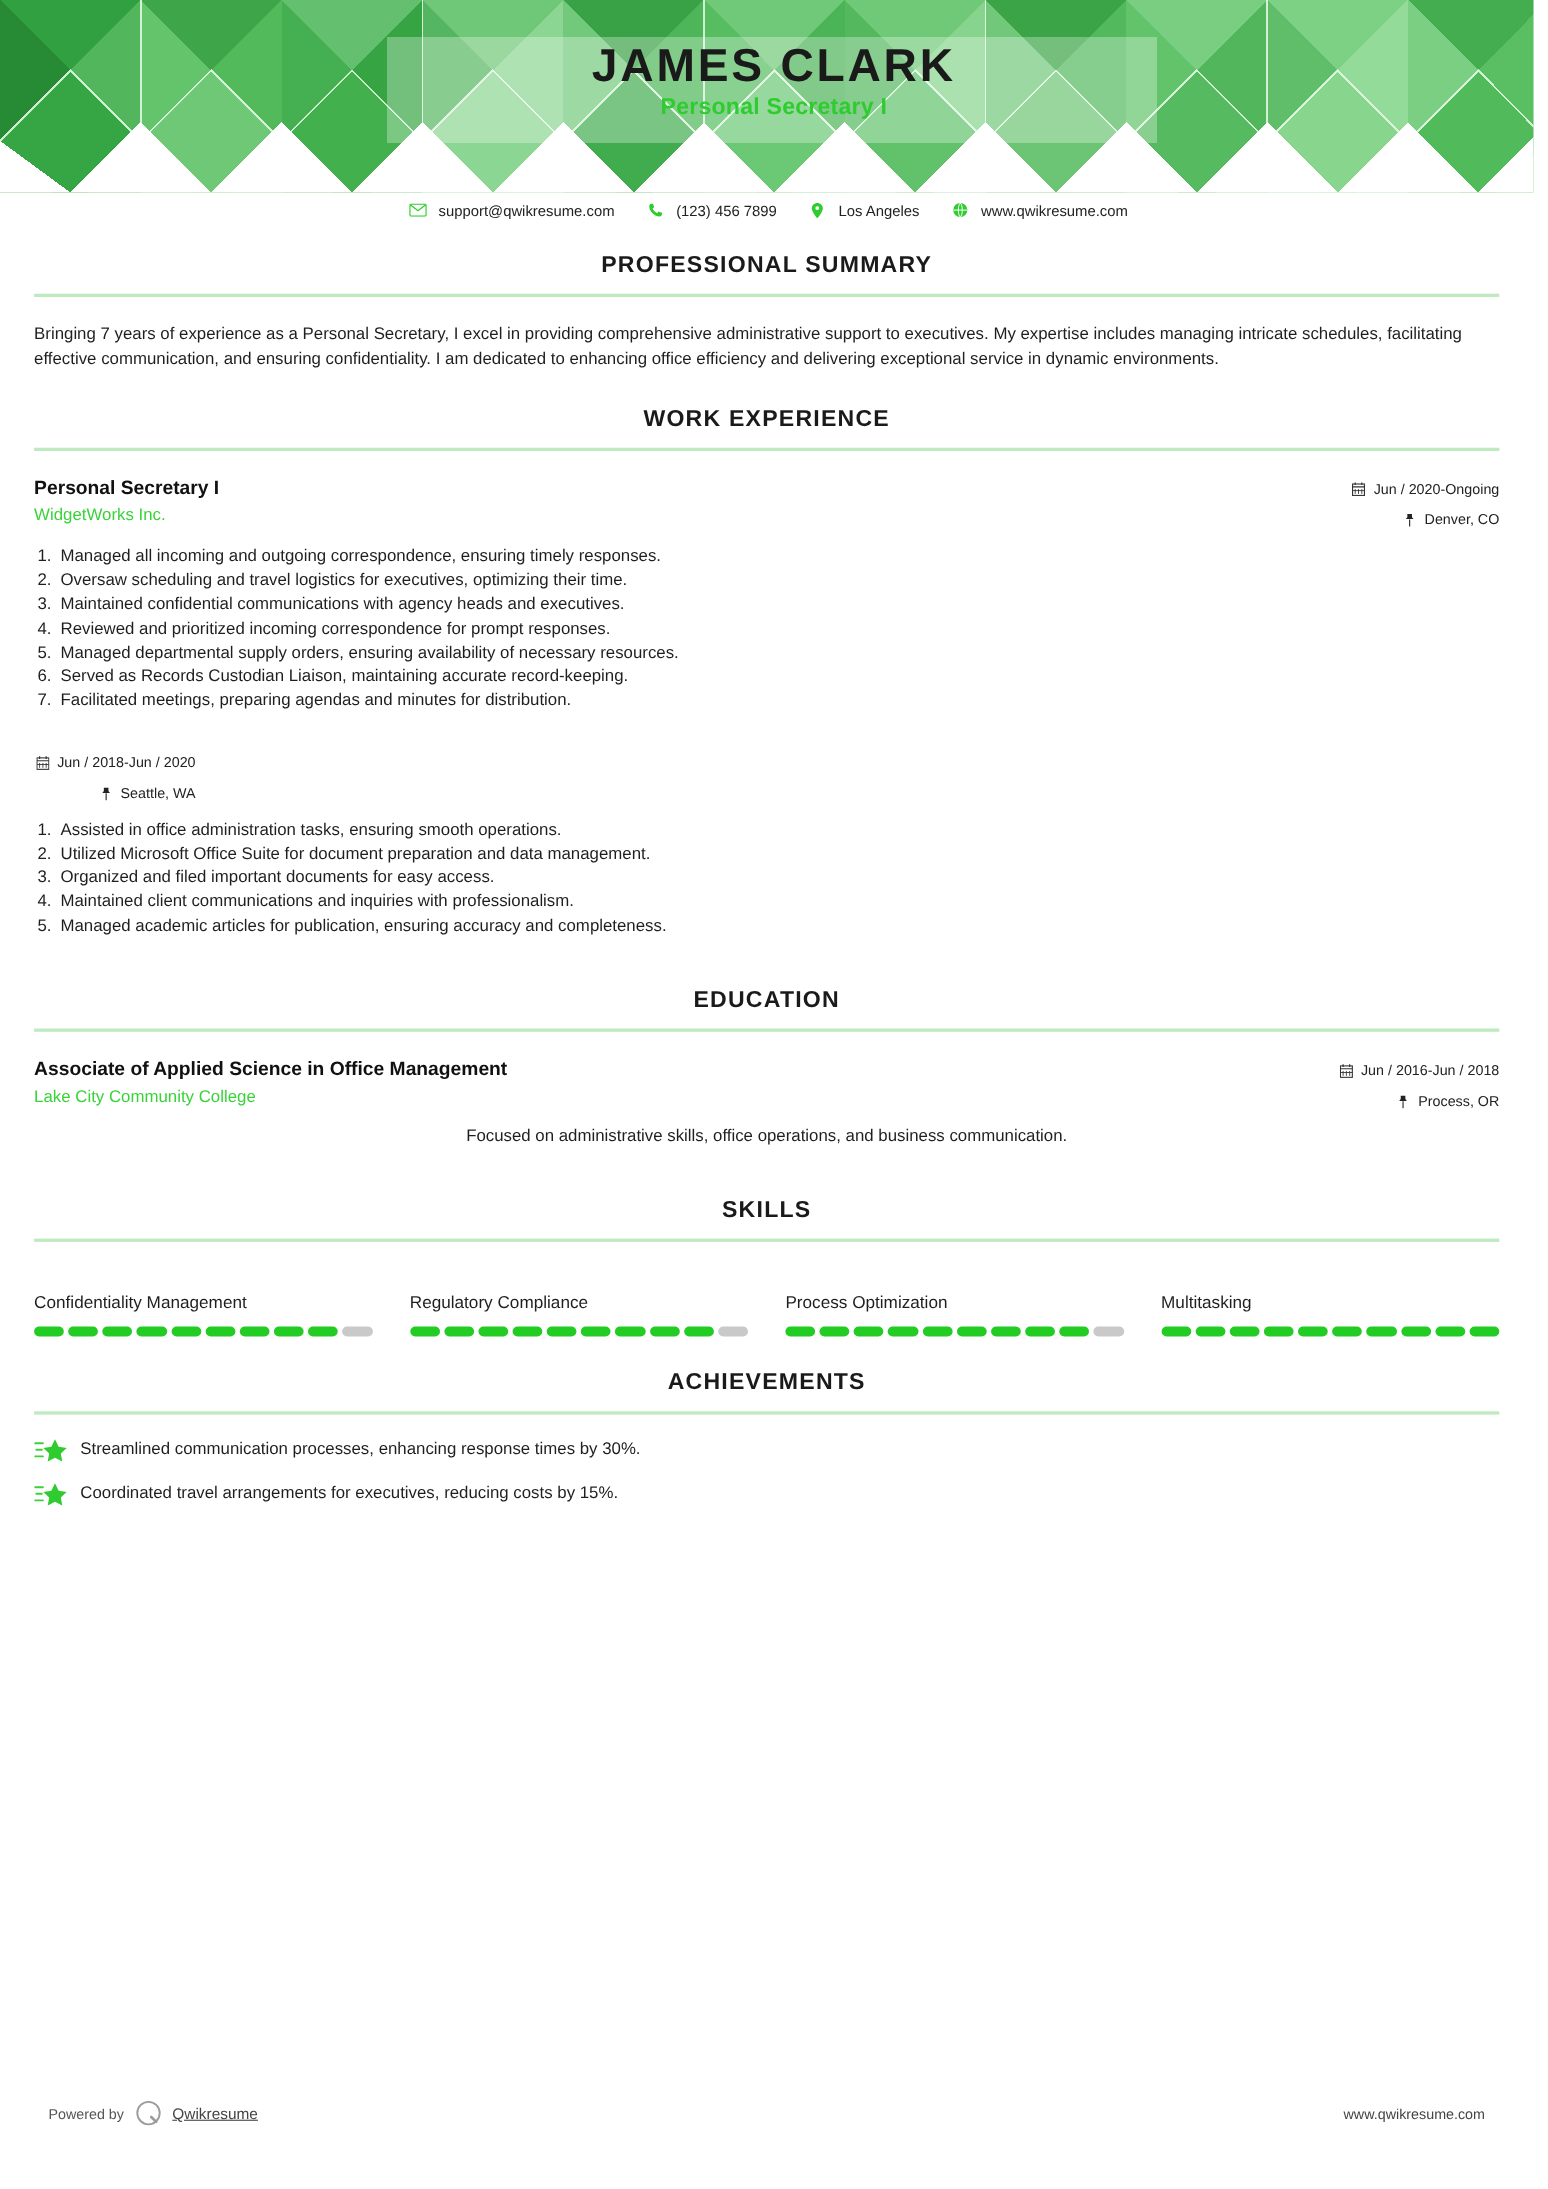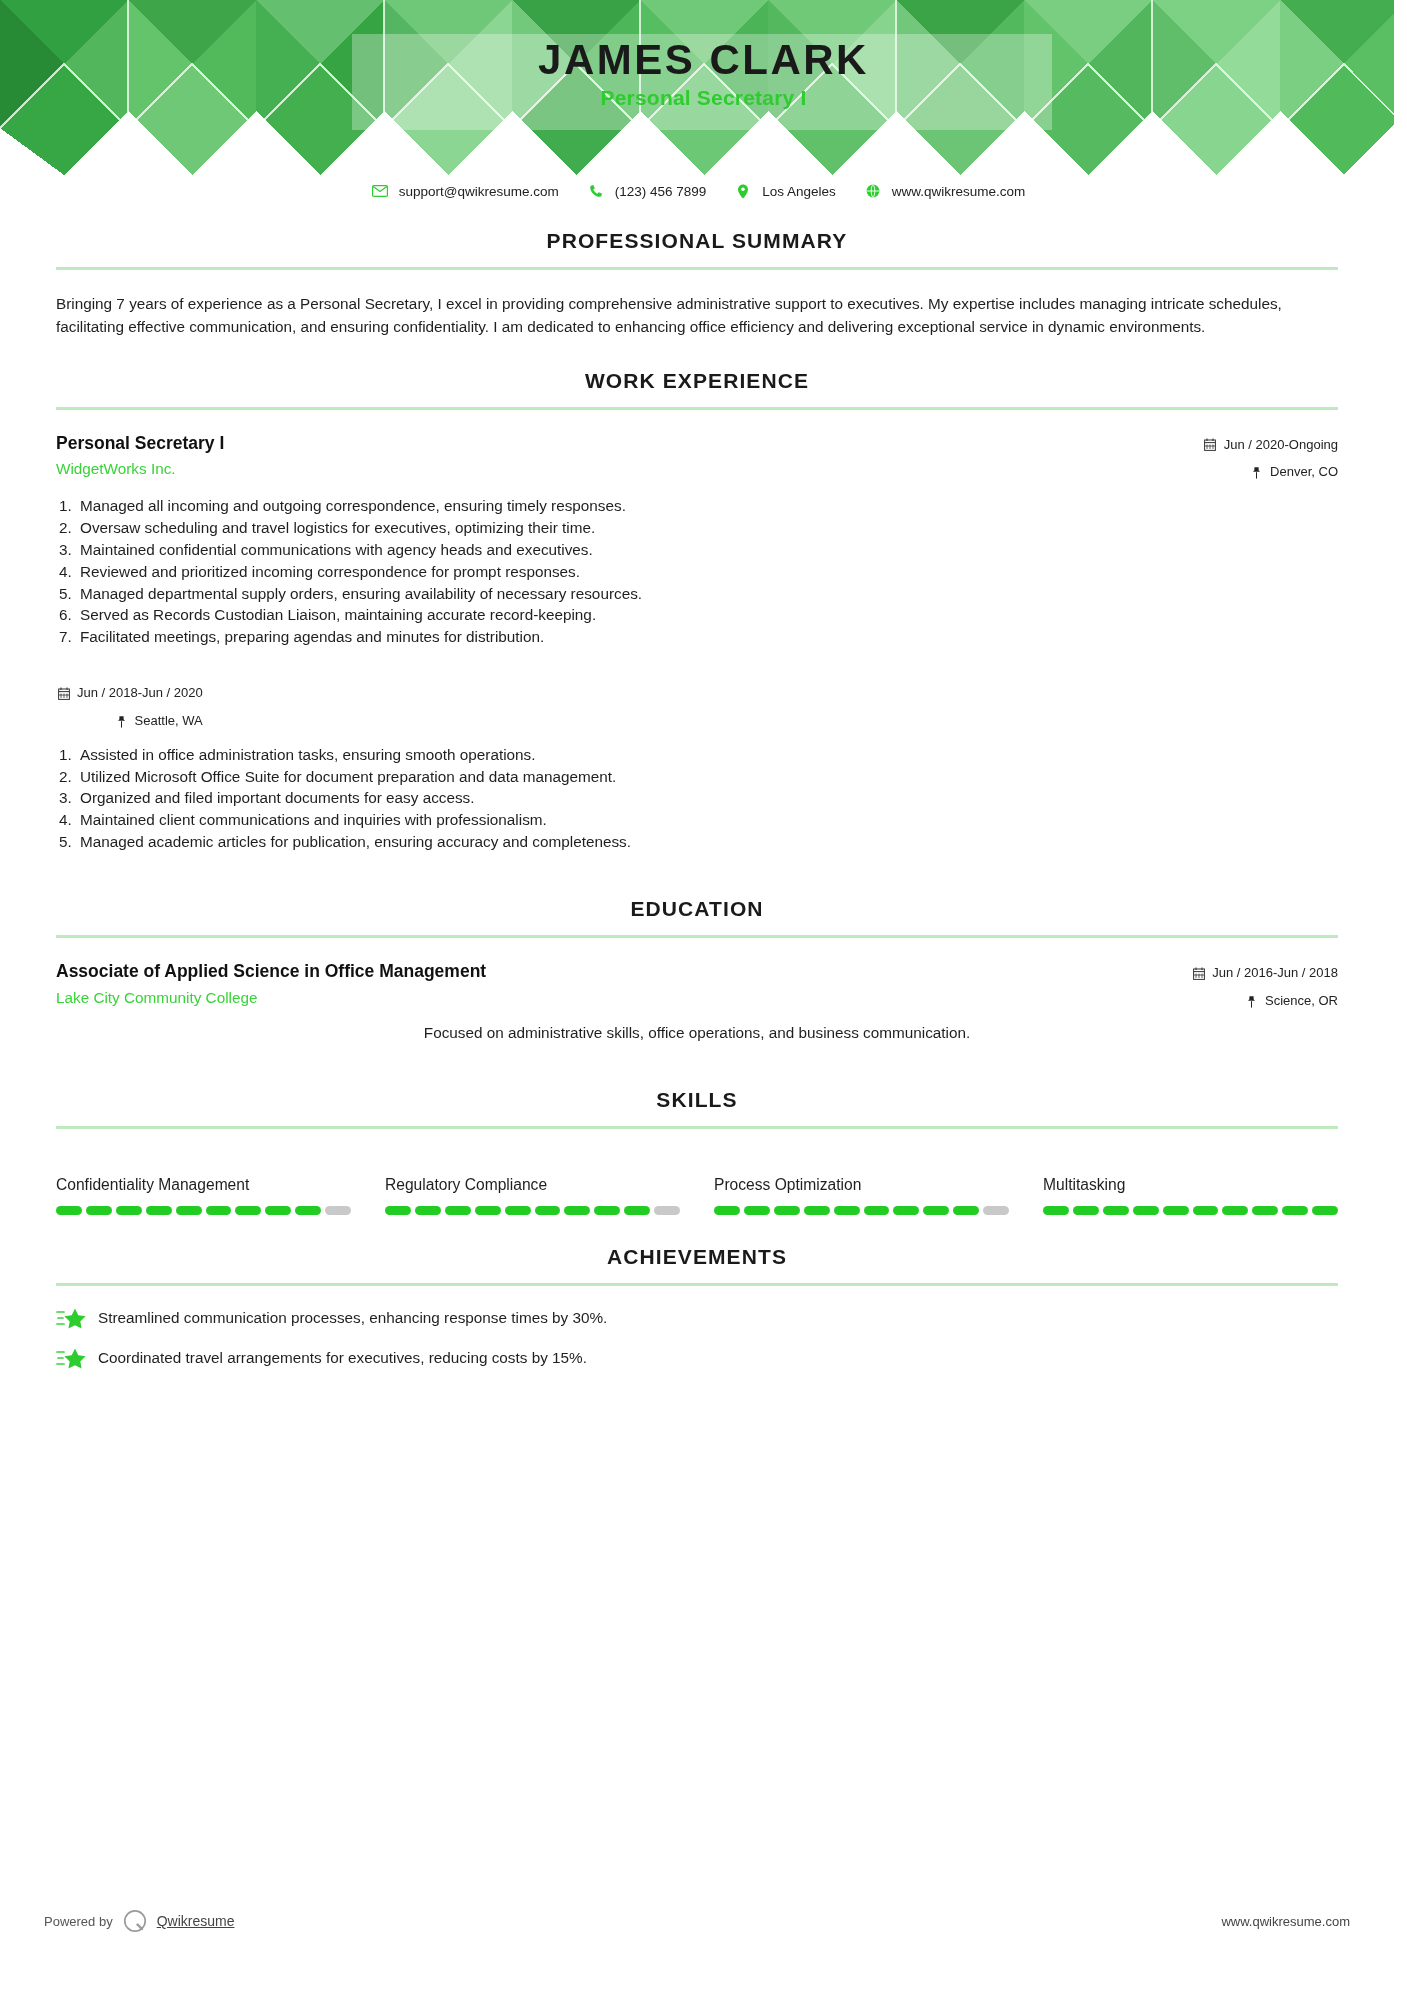--- a/index.html
+++ b/index.html
@@ -68,21 +68,21 @@
     align-items: center;
     justify-content: center;
     width: 22px;
     height: 16px;
     margin-right: 8px;
   }
   .contact-item .ci-text { margin-right: 22px; }
   .contact-item:last-child .ci-text { margin-right: 0; }
 
   
-  .content { padding: 0 56px; }
+  .content { padding: 0 31px; }
   .section { margin-top: 0; }
   .section-title {
     text-align: center;
     font-size: 21px;
     font-weight: 700;
     letter-spacing: 1.1px;
     color: #1a1a1a;
     text-transform: uppercase;
   }
   .section-rule {
@@ -508,21 +508,21 @@
               </span>
               <span>Jun / 2016-Jun / 2018</span>
             </div>
             <div class="meta-line">
               <span class="m-icon">
                 <svg width="11" height="13" viewBox="0 0 11 13">
                     <path d="M5.5 12.6 L5.5 6.2" stroke="#222" stroke-width="1"></path>
                     <path d="M2 5.8 L9 5.8 L7.6 4.2 L7.6 1.2 L3.4 1.2 L3.4 4.2 Z" fill="#222"></path>
                   </svg>
               </span>
-              <span>Science, OR</span>
+              <span>Process, OR</span>
             </div>
           </div>
         </div>
         <div class="edu-desc">Focused on administrative skills, office operations, and business communication.</div>
       </div>
     </div>
 
     <div class="spacer-lg"></div>
     <div class="section">
       <div class="section-title">SKILLS</div>

